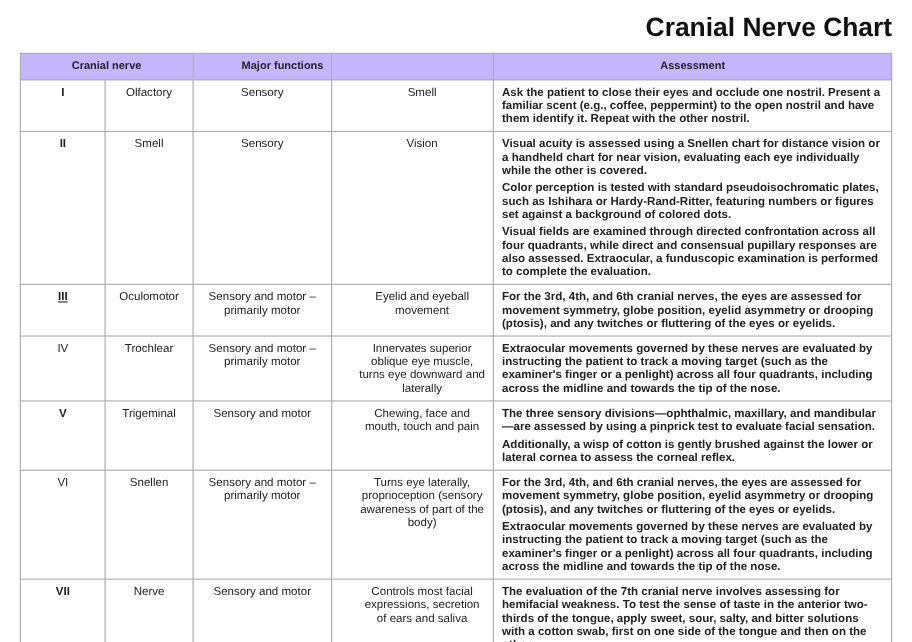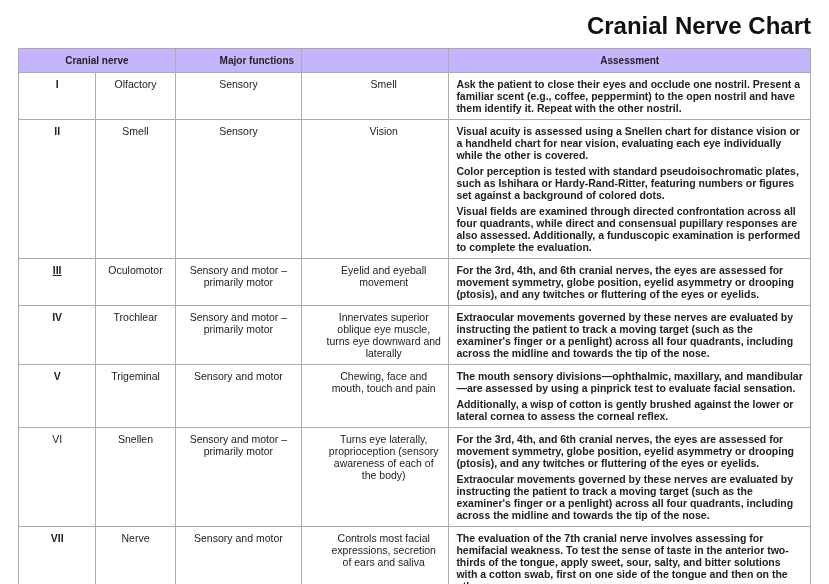--- a/index.html
+++ b/index.html
@@ -73,56 +73,56 @@
           </td>
         </tr>
         <tr>
           <td class="center col-nerve" style="font-weight: bold; text-align: center;">II</td>
           <td class="center col-name">Smell</td>
           <td class="center col-functions">Sensory</td>
           <td class="center col-major">Vision</td>
           <td class="col-assessment">
             <p class="assessment-text">Visual acuity is assessed using a Snellen chart for distance vision or a handheld chart for near vision, evaluating each eye individually while the other is covered.</p>
             <p class="assessment-text">Color perception is tested with standard pseudoisochromatic plates, such as Ishihara or Hardy-Rand-Ritter, featuring numbers or figures set against a background of colored dots.</p>
-            <p class="assessment-text">Visual fields are examined through directed confrontation across all four quadrants, while direct and consensual pupillary responses are also assessed. Additionally, a funduscopic examination is performed to complete the evaluation.</p>
+            <p class="assessment-text">Visual fields are examined through directed confrontation across all four quadrants, while direct and consensual pupillary responses are also assessed. Extraocular, a funduscopic examination is performed to complete the evaluation.</p>
           </td>
         </tr>
         <tr>
           <td class="center col-nerve" style="font-weight: bold; text-decoration: underline;">III</td>
           <td class="center col-name">Oculomotor</td>
           <td class="center col-functions">Sensory and motor – primarily motor</td>
           <td class="center col-major">Eyelid and eyeball movement</td>
           <td class="col-assessment">
             <p class="assessment-text">For the 3rd, 4th, and 6th  cranial nerves, the eyes are assessed for movement symmetry, globe position, eyelid asymmetry or drooping (ptosis), and any twitches or fluttering of the eyes or eyelids.</p>
           </td>
         </tr>
         <tr>
-          <td class="center col-nerve" style="font-weight: bold; margin-top: 38px;">IV</td>
+          <td class="center col-nerve" style="font-weight: normal; margin-top: 38px;">IV</td>
           <td class="center col-name">Trochlear</td>
           <td class="center col-functions">Sensory and motor – primarily motor</td>
           <td class="center col-major">Innervates superior oblique eye muscle, turns eye downward and laterally</td>
           <td class="col-assessment">
             <p class="assessment-text">Extraocular movements governed by these nerves are evaluated by instructing the patient to track a moving target (such as the examiner's finger or a penlight) across all four quadrants, including across the midline and towards the tip of the nose.</p>
           </td>
         </tr>
         <tr>
           <td class="center col-nerve" style="font-weight: bold;">V</td>
           <td class="center col-name">Trigeminal</td>
           <td class="center col-functions">Sensory and motor</td>
           <td class="center col-major">Chewing, face and mouth, touch and pain</td>
           <td class="col-assessment">
-            <p class="assessment-text">The mouth sensory divisions—ophthalmic, maxillary, and mandibular—are assessed by using a pinprick test to evaluate facial sensation.</p>
+            <p class="assessment-text">The three sensory divisions—ophthalmic, maxillary, and mandibular—are assessed by using a pinprick test to evaluate facial sensation.</p>
             <p class="assessment-text">Additionally, a wisp of cotton is gently brushed against the lower or lateral cornea to assess the corneal reflex.</p>
           </td>
         </tr>
         <tr>
           <td class="center col-nerve" style="font-weight: normal;">VI</td>
           <td class="center col-name">Snellen</td>
           <td class="center col-functions">Sensory and motor – primarily motor</td>
-          <td class="center col-major">Turns eye laterally, proprioception (sensory awareness of each of the body)</td>
+          <td class="center col-major">Turns eye laterally, proprioception (sensory awareness of part of the body)</td>
           <td class="col-assessment">
             <p class="assessment-text">For the 3rd, 4th, and 6th cranial nerves, the eyes are assessed for movement symmetry, globe position, eyelid asymmetry or drooping (ptosis), and any twitches or fluttering of the eyes or eyelids.</p>
             <p class="assessment-text">Extraocular movements governed by these nerves are evaluated by instructing the patient to track a moving target (such as the examiner's finger or a penlight) across all four quadrants, including across the midline and towards the tip of the nose.</p>
           </td>
         </tr>
         <tr>
           <td class="center col-nerve" style="font-weight: bold; margin-left: 41px;">VII</td>
           <td class="center col-name">Nerve</td>
           <td class="center col-functions">Sensory and motor</td>
           <td class="center col-major">Controls most facial expressions, secretion of ears and saliva</td>

